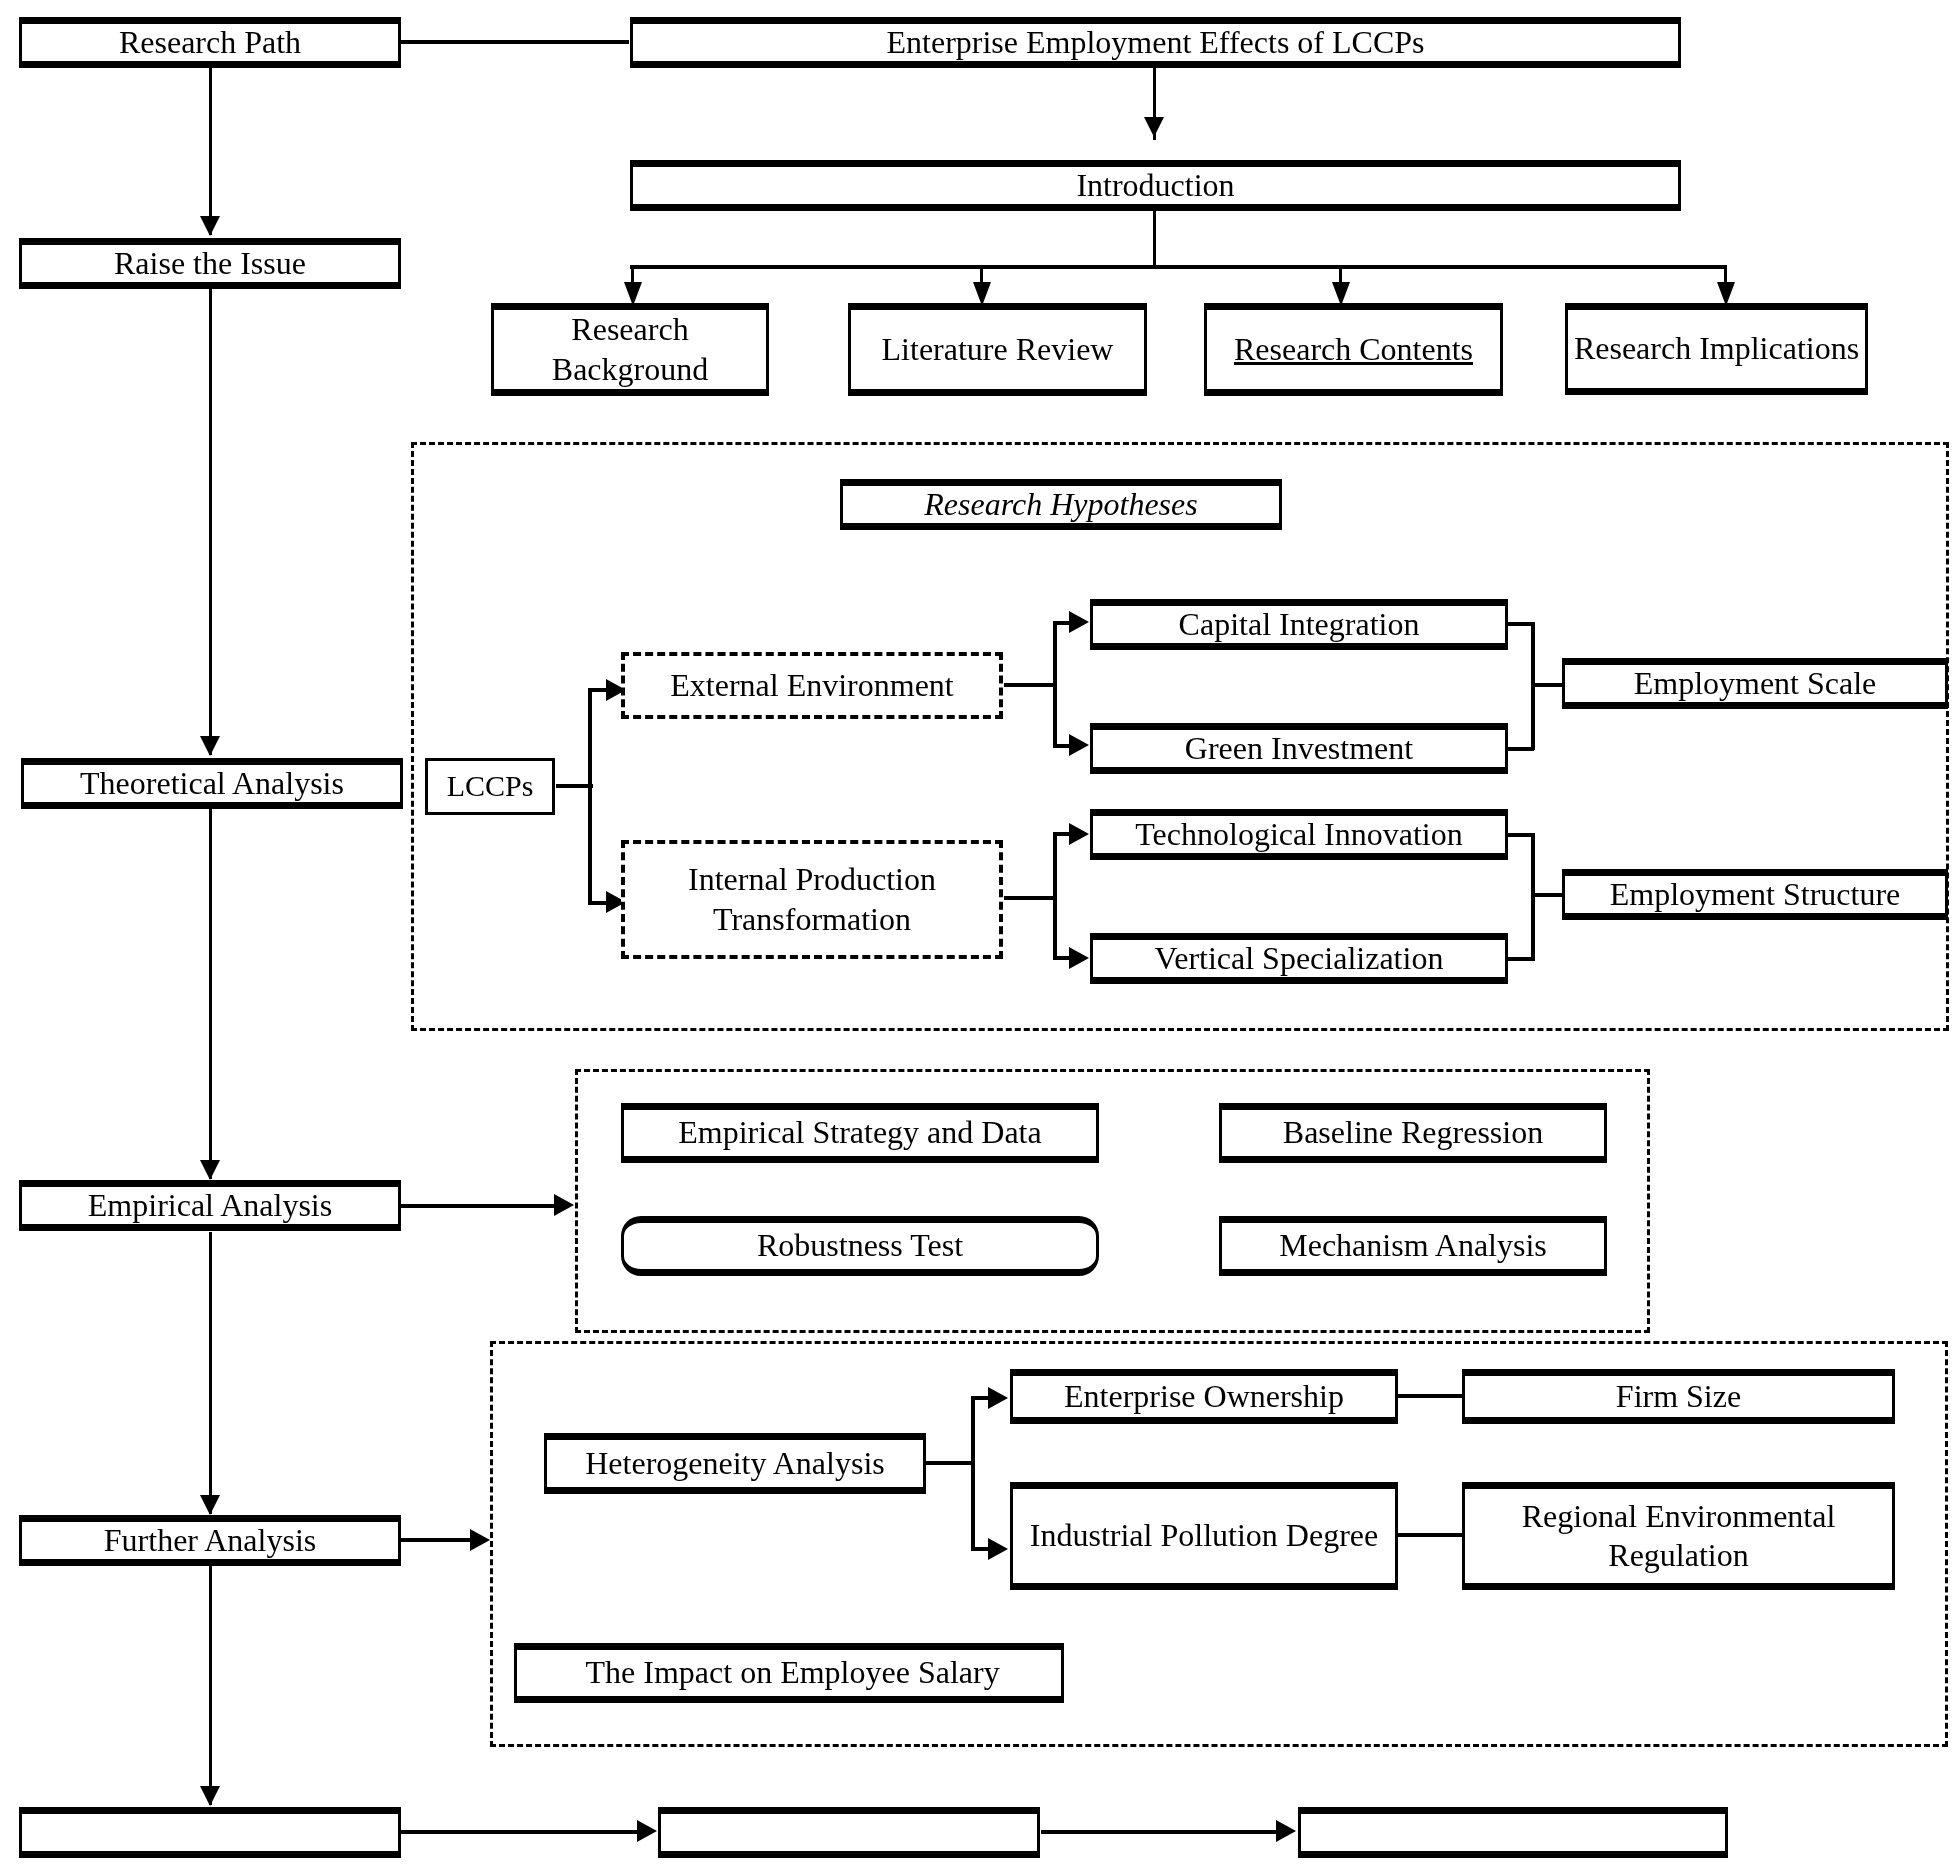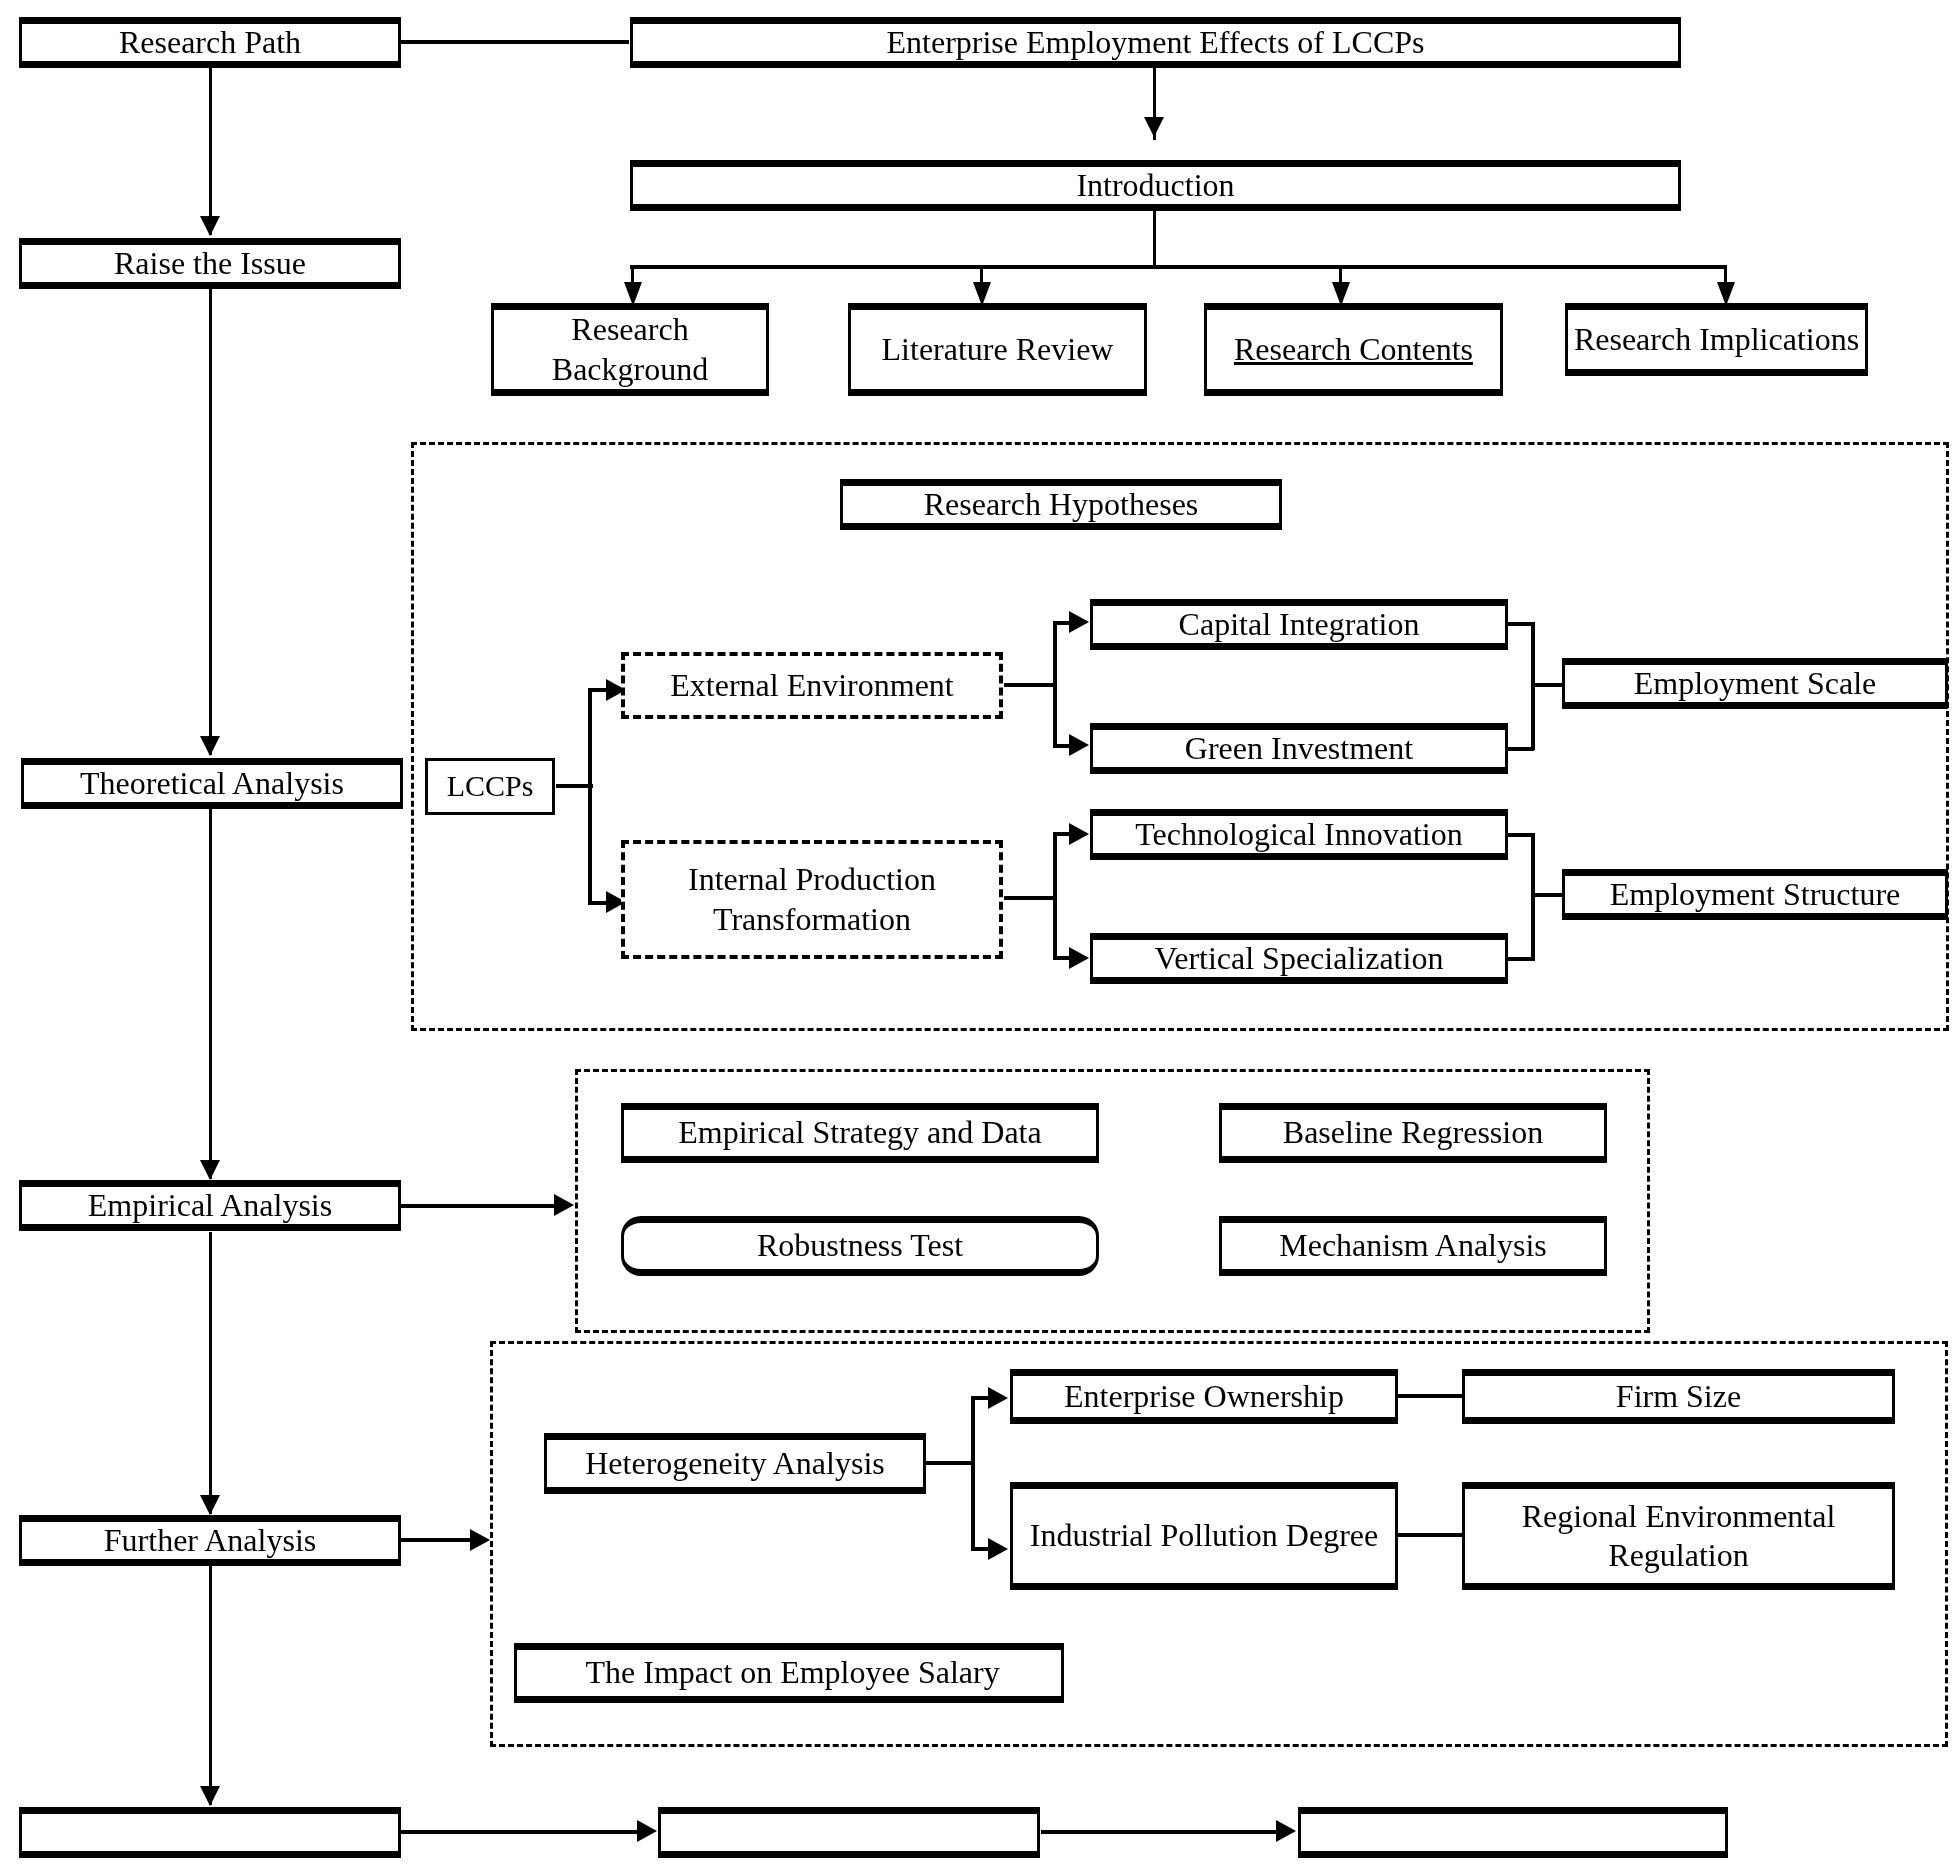--- a/index.html
+++ b/index.html
@@ -133,23 +133,23 @@
 
   <div class="ln lnv-thin" style="left:1339px;top:265px;height:30px;"></div>
   <div class="arr arr-d-sm" style="left:1332px;top:282px;"></div>
 
   <div class="ln lnv-thin" style="left:1724px;top:265px;height:30px;"></div>
   <div class="arr arr-d-sm" style="left:1717px;top:282px;"></div>
 
   <div class="box thicktb" style="left:491px;top:303px;width:278px;height:93px;">Research Background</div>
   <div class="box thicktb" style="left:848px;top:303px;width:299px;height:93px;">Literature Review</div>
   <div class="box thicktb" style="left:1204px;top:303px;width:299px;height:93px;text-decoration:underline;">Research Contents</div>
-  <div class="box thicktb" style="left:1565px;top:303px;width:303px;height:73px;">Research Implications</div>
-
-  <div class="box thicktb" style="left:840px;top:479px;width:442px;height:51px;">Research Hypotheses</div>
+  <div class="box thicktb" style="left:1565px;top:303px;width:303px;height:92px;">Research Implications</div>
+
+  <div class="box thicktb" style="left:840px;top:479px;width:442px;height:51px;font-style:italic;">Research Hypotheses</div>
 
   <div class="box" style="left:425px;top:758px;width:130px;height:57px;font-size:30px;">LCCPs</div>
 
   <div class="ln lnh" style="left:556px;top:784px;width:37px;"></div>
   <div class="ln lnv" style="left:588px;top:688px;height:215px;"></div>
 
   <div class="ln lnh" style="left:588px;top:688px;width:23px;"></div>
   <div class="arr arr-r" style="left:606px;top:679px;"></div>
 
   <div class="ln lnh" style="left:588px;top:901px;width:23px;"></div>

